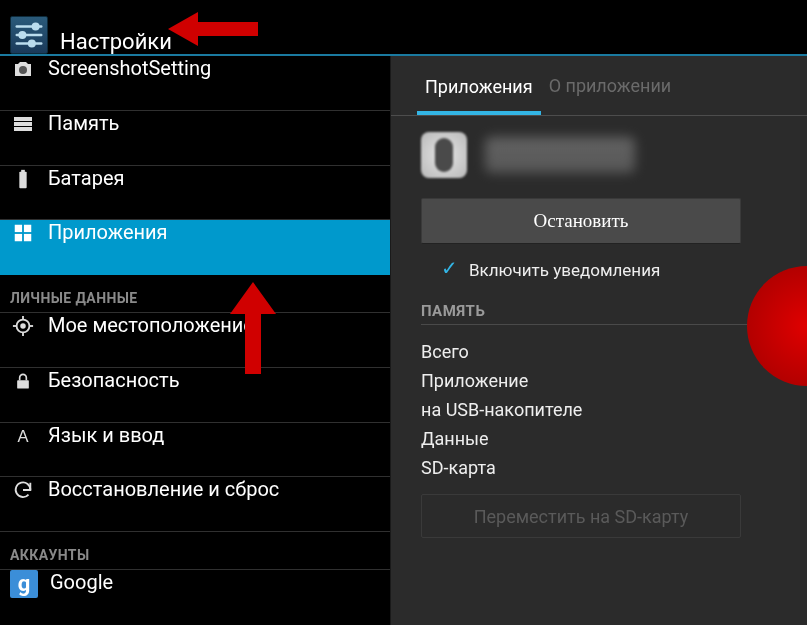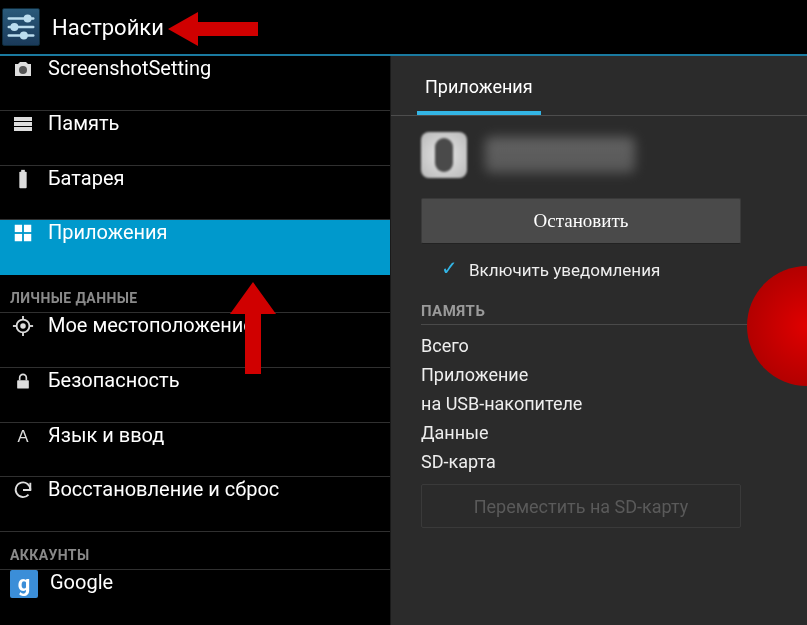--- a/index.html
+++ b/index.html
@@ -8,22 +8,22 @@
     height: 625px;
     background: #000;
     font-family: Roboto, Arial, sans-serif;
     color: #fff;
     overflow: hidden;
     position: relative;
   }
   .header {
     height: 56px;
     display: flex;
-    align-items: center;
-    padding: 0 2px;
+    align-items: flex-end;
+    padding: 0 10px;
     border-bottom: 2px solid #1a7aa0;
     background: #000;
   }
   .header-icon {
     width: 38px;
     height: 38px;
     background: linear-gradient(#2a5a7a,#1a3a5a);
     border: 1px solid #0d2a3a;
     margin-right: 12px;
     position: relative;
@@ -168,21 +168,21 @@
   .chk-label { font-size: 17px; color: #eee; }
   .sect-title {
     margin: 0 30px 6px 30px;
     color: #9a9a9a;
     font-size: 15px;
     font-weight: bold;
     border-bottom: 1px solid #4a4a4a;
     padding-bottom: 4px;
     letter-spacing: .5px;
   }
-  .mem-list { margin: 6px 30px; }
+  .mem-list { margin: 12px 30px; }
   .mem-row {
     font-size: 18px;
     color: #eee;
     padding: 4px 0;
   }
   .move-btn {
     margin: 8px 30px;
     height: 44px;
     width: 320px;
     border: 1px solid #3a3a3a;
@@ -325,20 +325,21 @@
 
     <div class="sidebar-item" style="border-bottom:none">
       <span class="g-icon">g</span>
       <span>Google</span>
     </div>
   </div>
 
   <div class="right">
     <div class="tab-strip">
       <div class="tab active">Приложения</div>
+      <div class="tab">О приложении</div>
     </div>
 
     <div class="app-header">
       <div class="app-icon"></div>
       <div class="app-name-blur"></div>
     </div>
 
     <div class="stop-btn">Остановить</div>
 
     <div class="chk-row">

